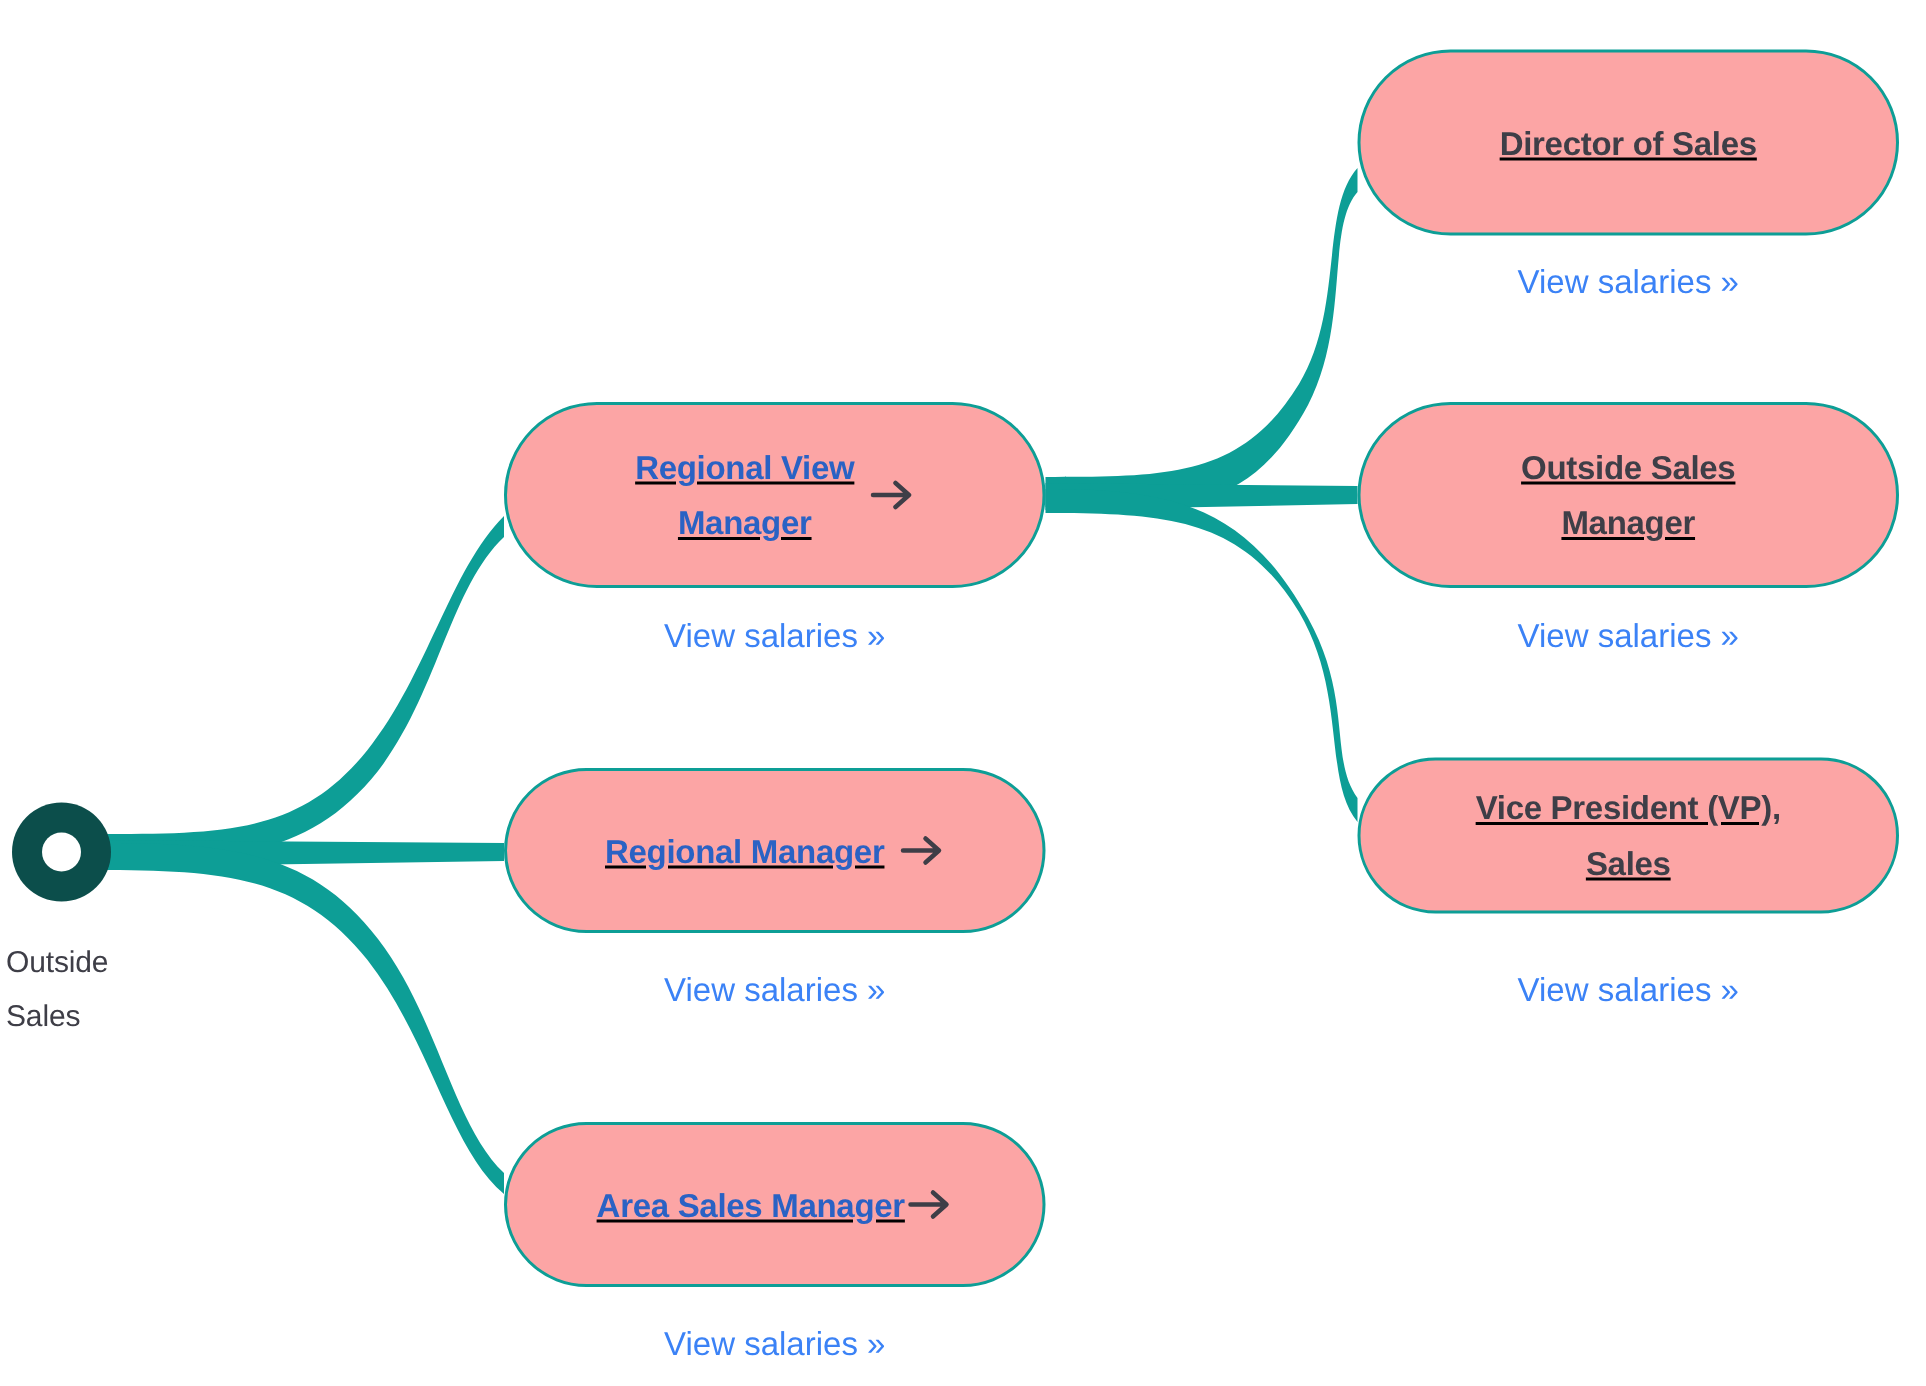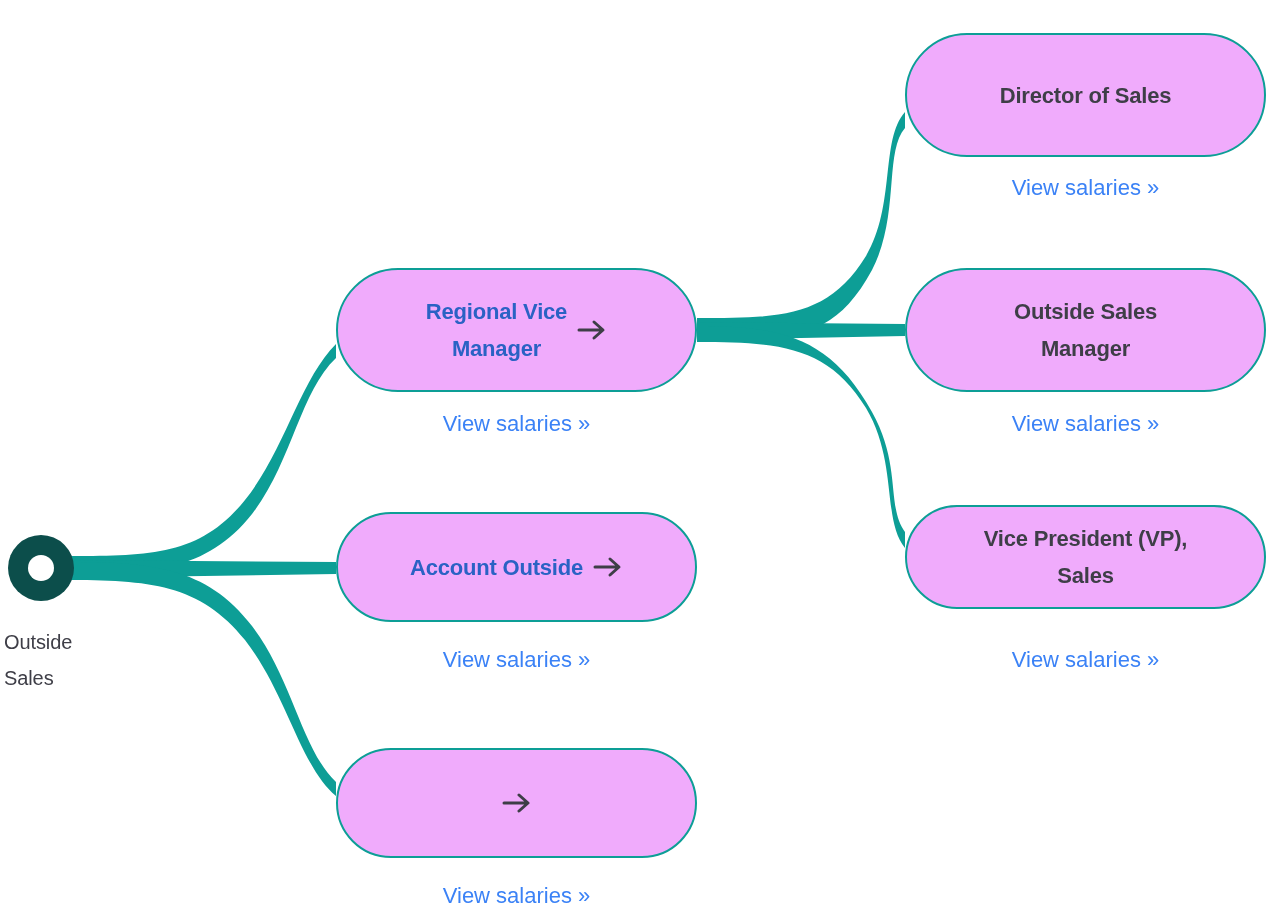--- a/index.html
+++ b/index.html
@@ -60,27 +60,28 @@
     line-height: 36px;
     color: #3E3E47;
     letter-spacing: -0.1px;
     z-index: 4;
   }
 
   
   .node {
     position: absolute;
     box-sizing: border-box;
-    background: #f0abfc;
+    background: #fca5a5;
     border: 2px solid #0D9E96;
     border-radius: 70px;
     display: flex;
     align-items: center;
     justify-content: center;
     z-index: 3;
+    text-decoration: underline;
   }
   .node-inner {
     display: flex;
     align-items: center;
     justify-content: center;
     gap: 10px;
     padding: 0 26px;
     box-sizing: border-box;
     width: 100%;
   }
@@ -170,48 +171,51 @@
     <div class="hole"></div>
   </div>
   <div class="root-label">
     <div>Outside</div>
     <div>Sales</div>
   </div>
 
   <div class="node mid col-mid" style="top:268px; height:124px;">
     <div class="node-inner">
       <div class="node-title">
-        <div>Regional Vice</div>
+        <div>Regional View</div>
         <div>Manager</div>
       </div>
       <span class="arrow-icon">
         <svg viewBox="0 0 30 24">
             <path d="M2 12 H25 M17 4 L26 12 L17 20" fill="none" stroke="currentColor" stroke-width="3" stroke-linecap="round" stroke-linejoin="round"></path>
           </svg>
       </span>
     </div>
   </div>
   <a class="salary-link col-mid" style="top:409px;">View salaries »</a>
 
   <div class="node mid col-mid" style="top:512px; height:110px;">
     <div class="node-inner">
       <div class="node-title">
-        <div>Account Outside</div>
+        <div>Regional Manager</div>
       </div>
       <span class="arrow-icon">
         <svg viewBox="0 0 30 24">
             <path d="M2 12 H25 M17 4 L26 12 L17 20" fill="none" stroke="currentColor" stroke-width="3" stroke-linecap="round" stroke-linejoin="round"></path>
           </svg>
       </span>
     </div>
   </div>
   <a class="salary-link col-mid" style="top:645px;">View salaries »</a>
 
   <div class="node mid col-mid" style="top:748px; height:110px;">
     <div class="node-inner" style="gap:2px; padding:0 14px;">
+      <div class="node-title">
+        <div>Area Sales Manager</div>
+      </div>
       <span class="arrow-icon">
         <svg viewBox="0 0 30 24">
             <path d="M2 12 H25 M17 4 L26 12 L17 20" fill="none" stroke="currentColor" stroke-width="3" stroke-linecap="round" stroke-linejoin="round"></path>
           </svg>
       </span>
     </div>
   </div>
   <a class="salary-link col-mid" style="top:881px;">View salaries »</a>
 
   <div class="node right col-right" style="top:33px; height:124px;">

